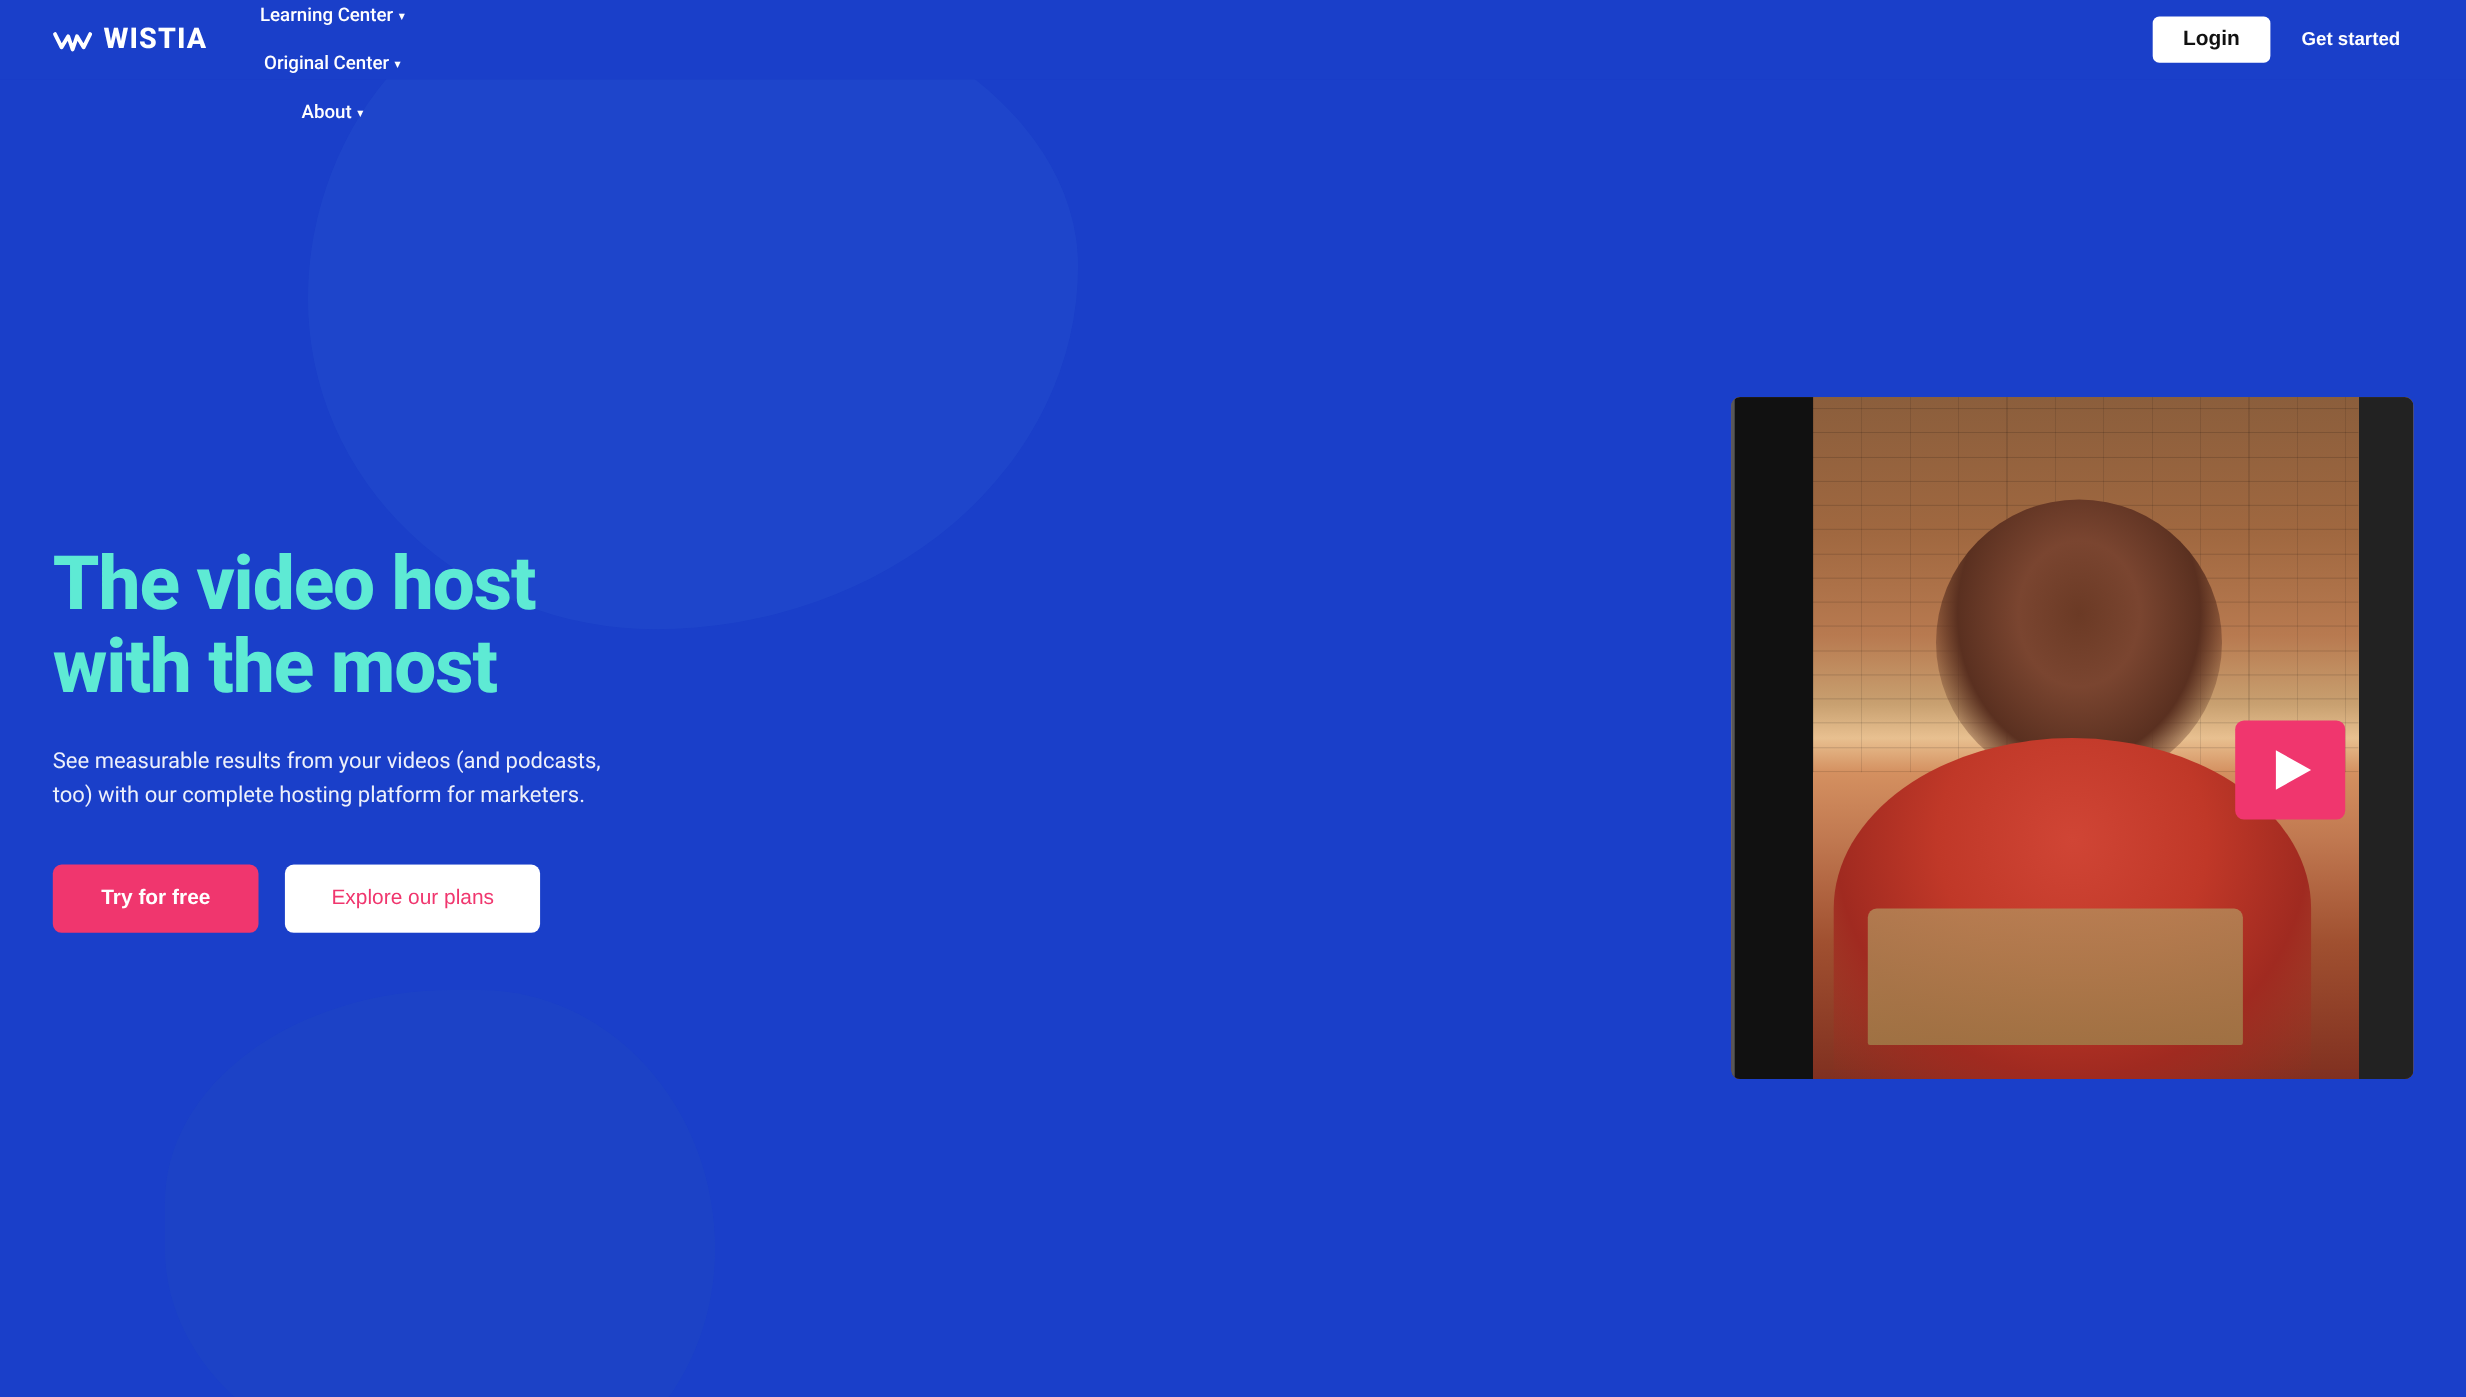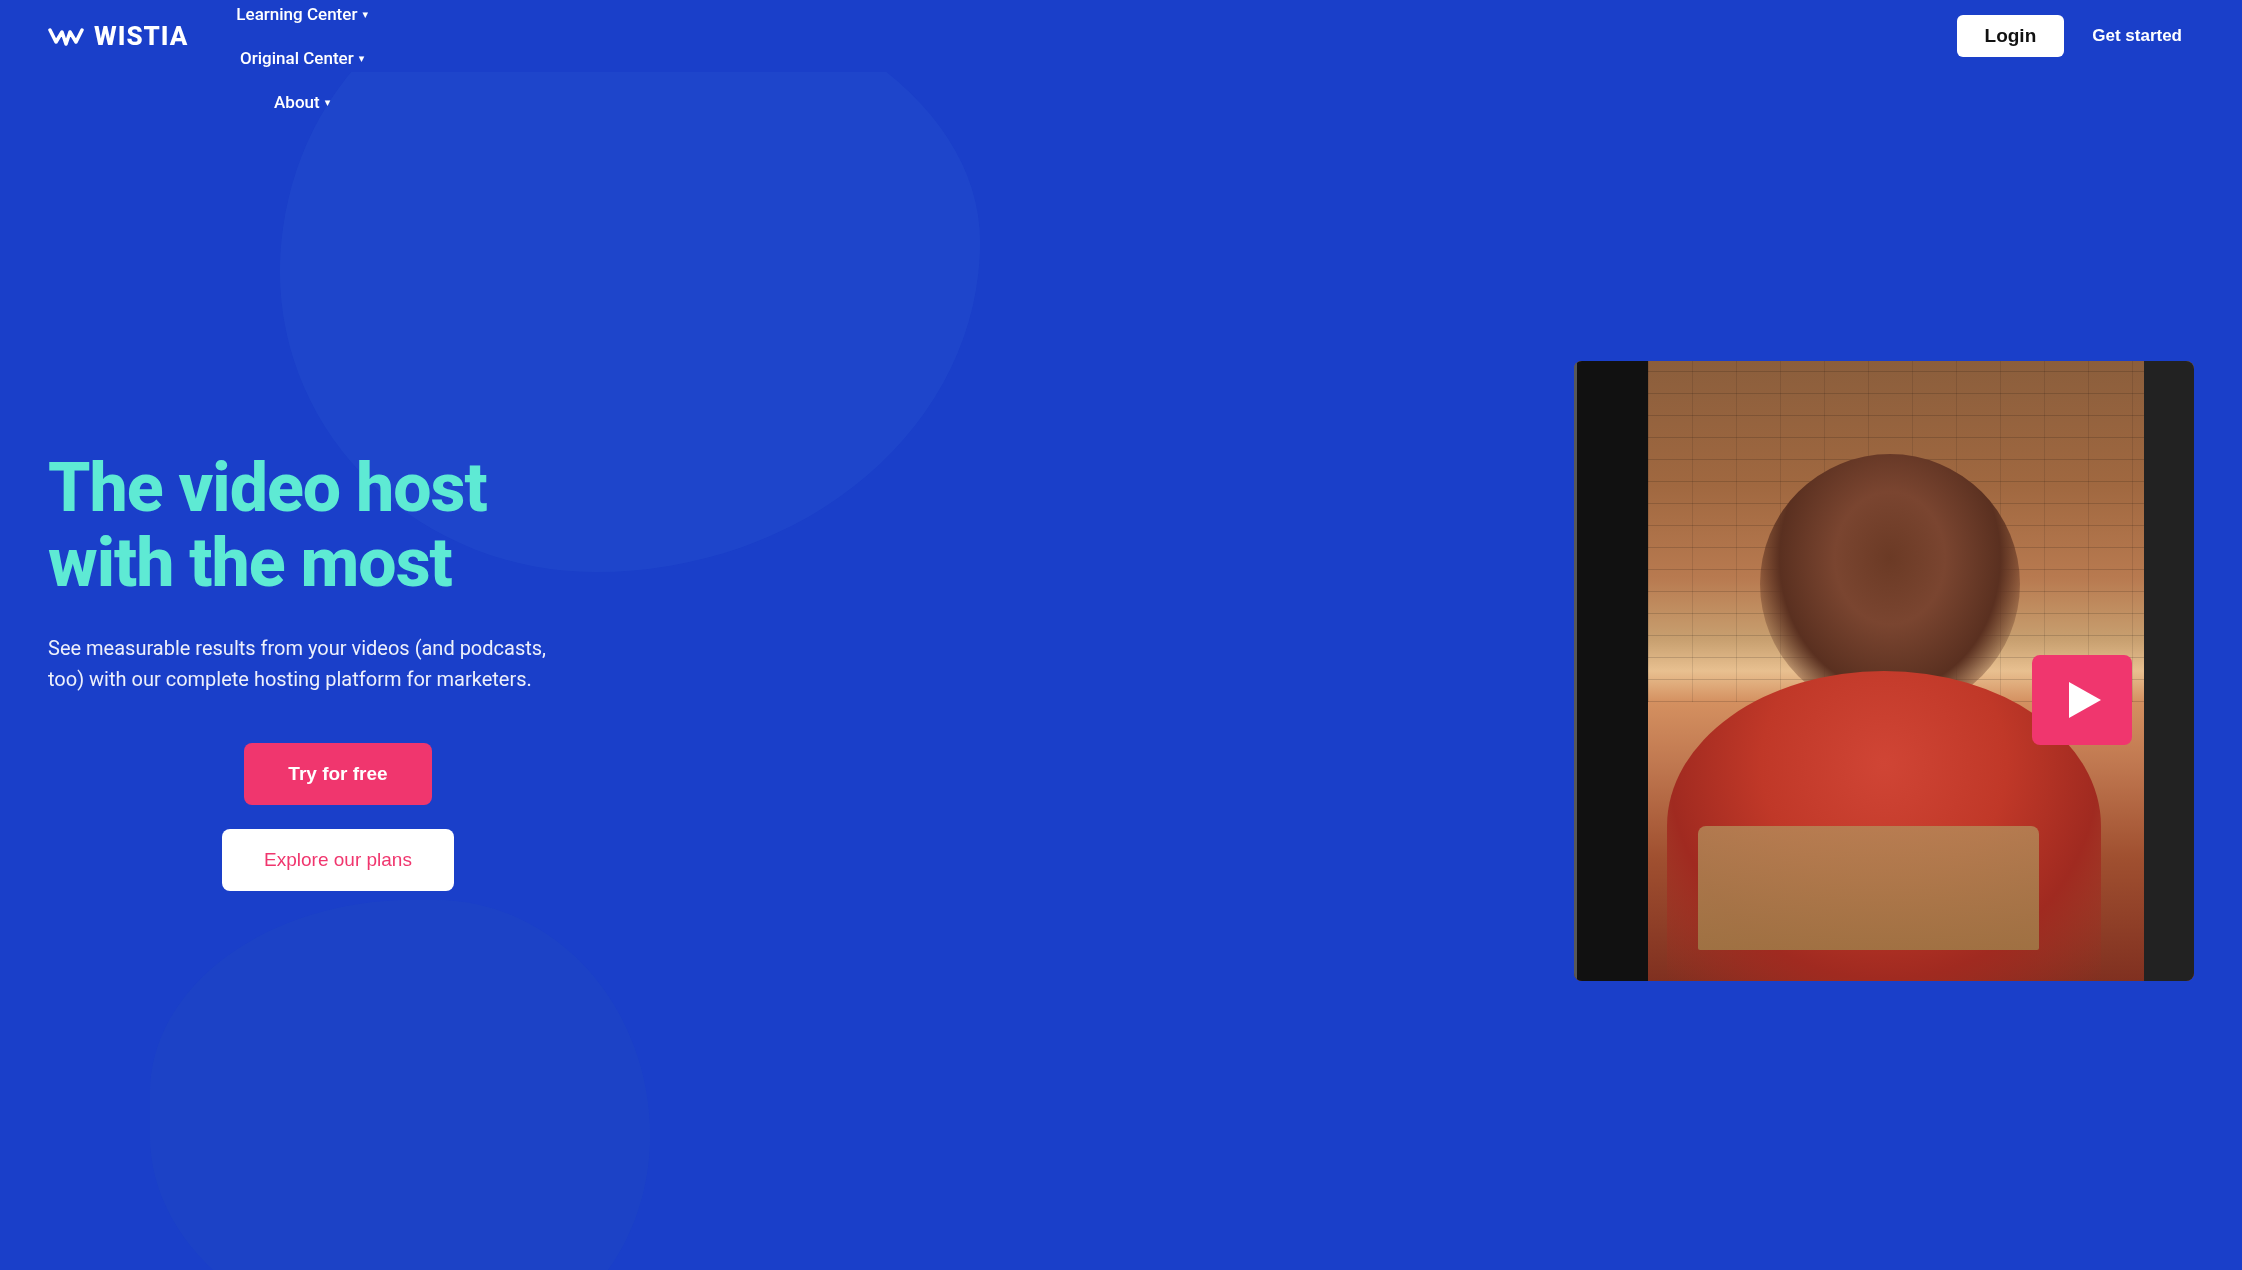--- a/index.html
+++ b/index.html
@@ -29,21 +29,21 @@
     }
 
     .navbar-left {
       display: flex;
       align-items: center;
       gap: 36px;
     }
 
     .logo-area {
       display: flex;
-      align-items: center;
+      align-items: flex-end;
       gap: 10px;
       cursor: pointer;
     }
 
     .logo-icon {
       display: flex;
       align-items: center;
     }
 
     .logo-icon svg {
@@ -189,21 +189,20 @@
       line-height: 1.55;
       margin-bottom: 48px;
       max-width: 520px;
     }
 
     .hero-buttons {
       display: flex;
       align-items: center;
       gap: 24px;
       flex-wrap: wrap;
-      flex-direction: column;
     }
 
     .try-free-btn {
       background: #f0366e;
       color: white;
       border: none;
       border-radius: 8px;
       padding: 20px 44px;
       font-size: 19px;
       font-weight: 700;

